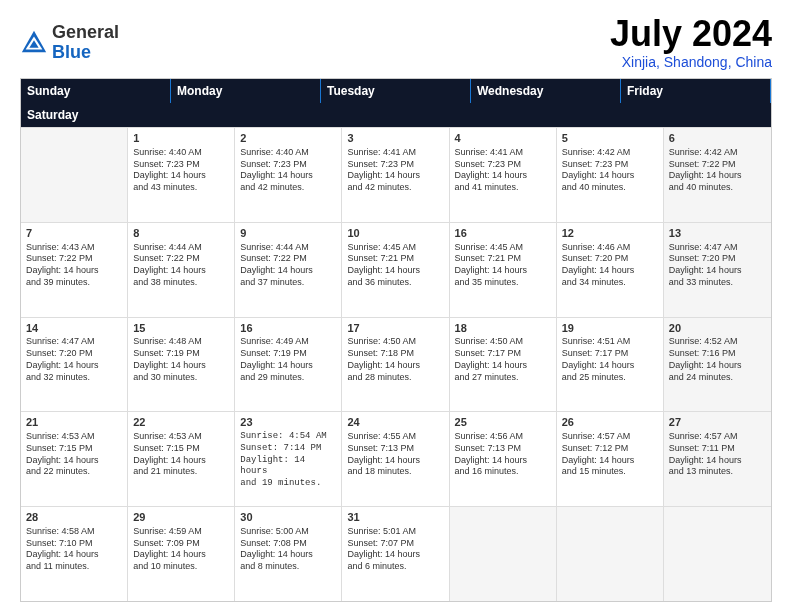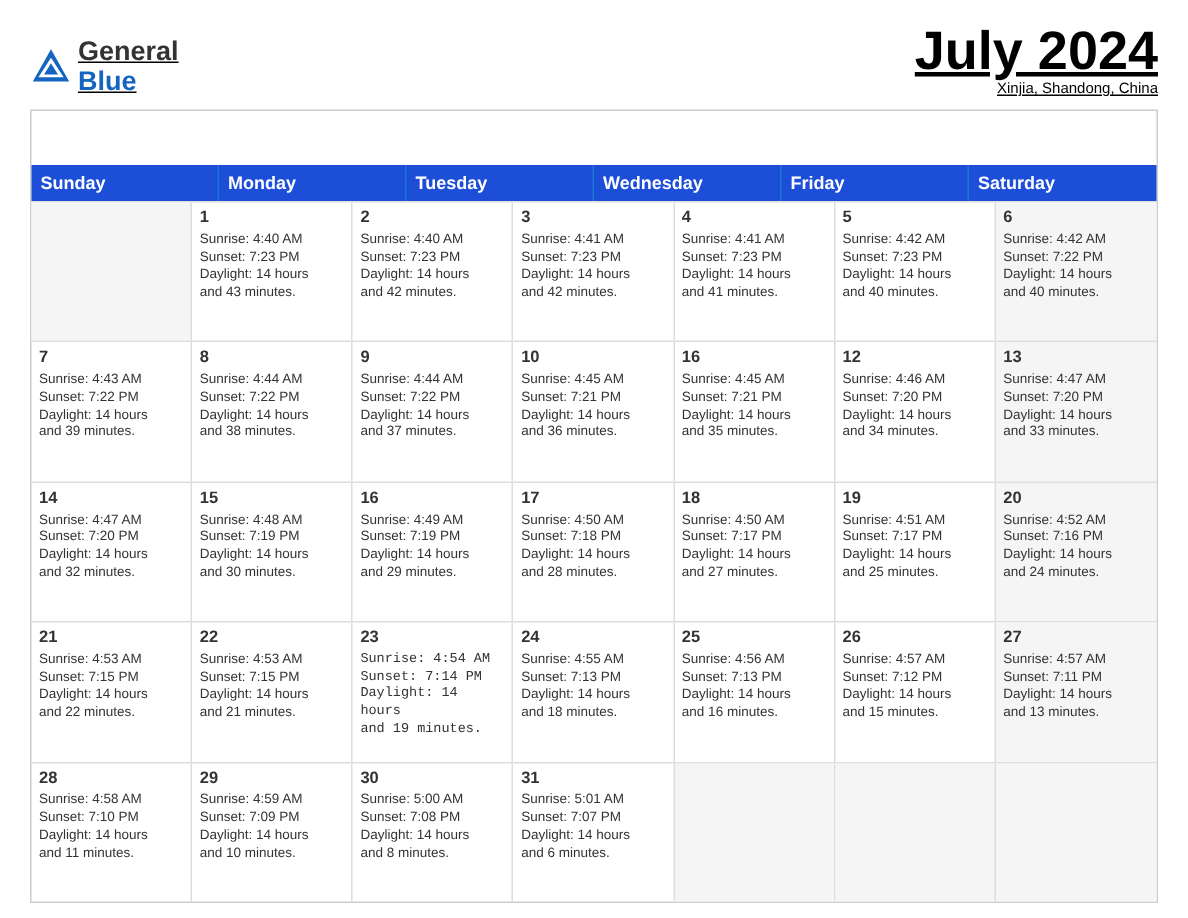--- a/index.html
+++ b/index.html
@@ -13,23 +13,22 @@
     .page {
       width: 792px;
       height: 612px;
       padding: 16px 20px 10px 20px;
       display: flex;
       flex-direction: column;
     }
     .header {
       display: flex;
       justify-content: space-between;
-      align-items: flex-end;
+      align-items: center;
       margin-bottom: 8px;
-      text-decoration: underline;
     }
     .logo {
       display: flex;
       align-items: center;
       gap: 4px;
     }
     .logo-text {
       font-size: 18px;
       font-weight: bold;
       line-height: 1.1;
@@ -43,35 +42,34 @@
     .title-area {
       text-align: right;
     }
     .month-title {
       font-size: 36px;
       font-weight: bold;
       color: #000000;
       line-height: 1;
     }
     .location {
-      font-size: 10px;
-      color: #000000;
+      font-size: 14px;
+      color: #1d4ed8;
       margin-top: 2px;
     }
     .calendar {
       flex: 1;
       display: flex;
       flex-direction: column;
       border: 1px solid #ccc;
     }
     .cal-header {
       display: grid;
-      grid-template-columns: repeat(6, 1fr);
-      background: #1d4ed8;
-      margin-top: 36px;
+      grid-template-columns: repeat(5, 1fr);
+      background: #0f172a;
     }
     .cal-header-cell {
       color: #fff;
       font-size: 12px;
       font-weight: bold;
       padding: 5px 6px;
       border-right: 1px solid #1976d2;
       text-align: left;
     }
     .cal-header-cell:last-child { border-right: none; }

